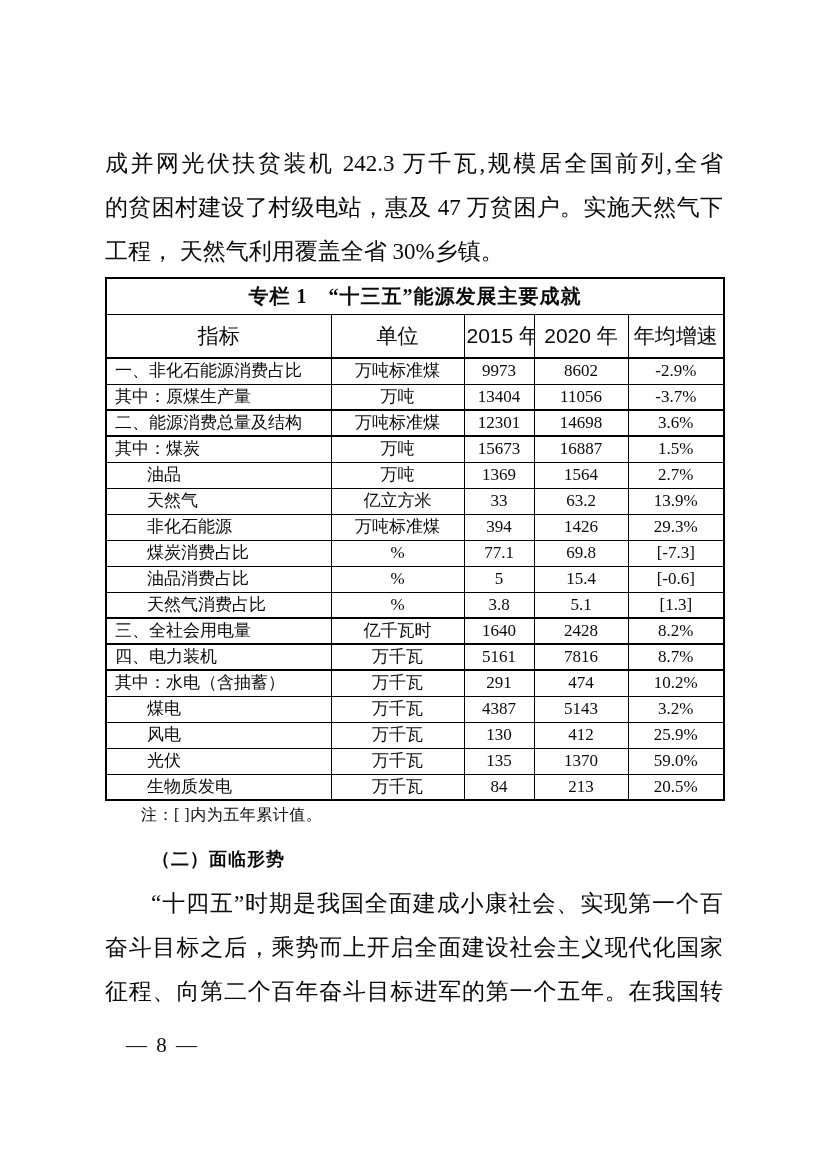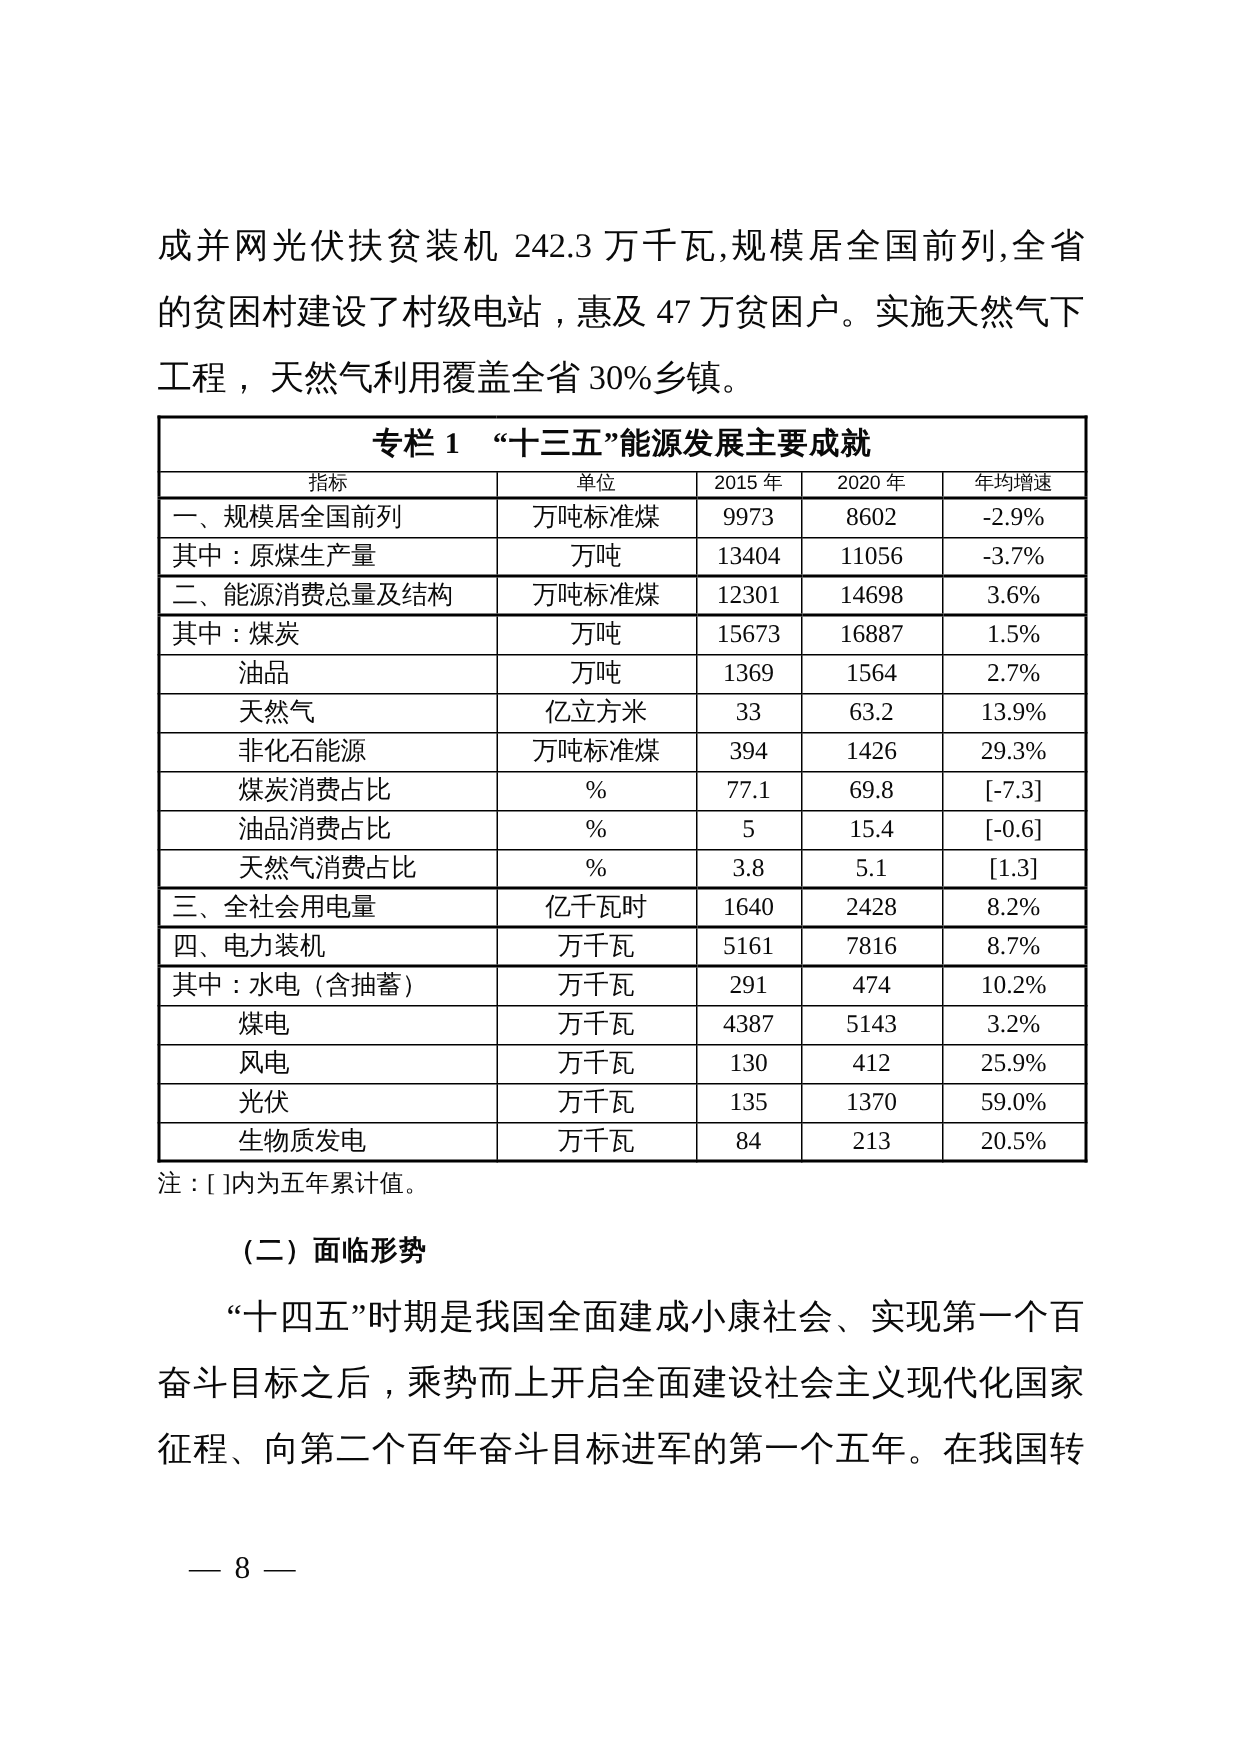--- a/index.html
+++ b/index.html
@@ -50,30 +50,30 @@
   tr.t-title td {
     font-family: Liberation Serif, serif;
     font-weight: bold;
     font-size: 20px;
     height: 36px;
     border-bottom: 1px solid #000;
     letter-spacing: 1px;
   }
   tr.t-head td {
     font-family: "Liberation Sans", "DejaVu Sans", sans-serif;
-    font-size: 13px;
-    height: 18px;
+    font-size: 21px;
+    height: 44px;
     border-bottom: 2px solid #000;
   }
   table.achv td.ind { text-align: left; padding-left: 8px; }
-  table.achv td.ind.lvl2 { padding-left: 52px; margin-left: 40px; }
+  table.achv td.ind.lvl2 { padding-left: 40px; margin-left: 40px; }
   tr.thick-top td { border-top: 2px solid #000; }
   tr.thick-bottom td { border-bottom: 2px solid #000; }
 
-  .note { font-size: 16px; margin-top: 4px; letter-spacing: 0.5px; }
+  .note { font-size: 16px; margin-top: 4px; letter-spacing: 0.5px; margin-left: 36px; }
   .sec-heading {
     margin-top: 16px;
     padding-left: 47px;
     font-size: 18px;
     font-weight: bold;
     letter-spacing: 1px;
     height: 34px;
     line-height: 34px;
   }
   .para2 { margin-top: 6px; }
@@ -110,21 +110,21 @@
           <td colspan="5">专栏 1　“十三五”能源发展主要成就</td>
         </tr>
         <tr class="t-head">
           <td>指标</td>
           <td>单位</td>
           <td>2015 年</td>
           <td>2020 年</td>
           <td>年均增速</td>
         </tr>
       <tr class="thick-top">
-            <td class="ind">一、规模居全国前列</td>
+            <td class="ind">一、非化石能源消费占比</td>
             <td>万吨标准煤</td>
             <td>9973</td>
             <td>8602</td>
             <td>-2.9%</td>
           </tr>
           <tr>
             <td class="ind">其中：原煤生产量</td>
             <td>万吨</td>
             <td>13404</td>
             <td>11056</td>

